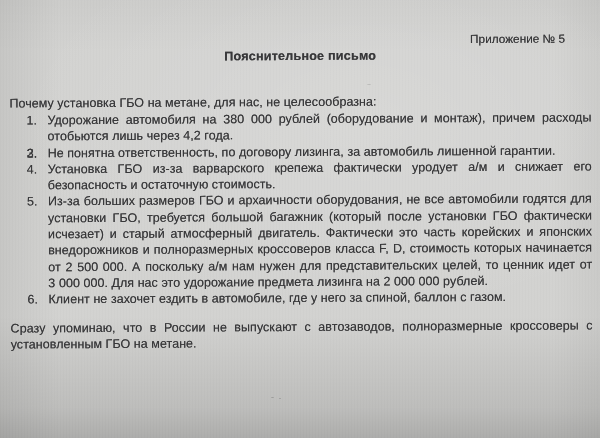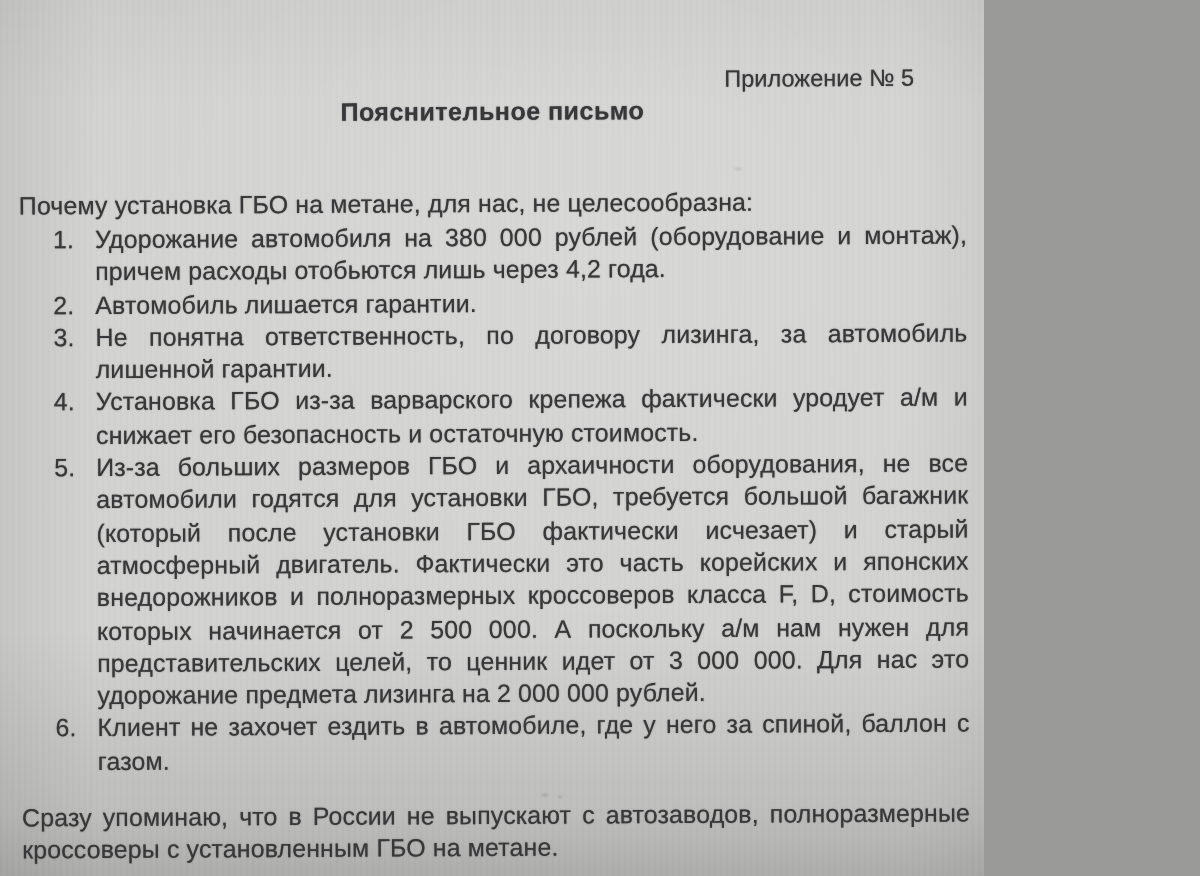--- a/index.html
+++ b/index.html
@@ -6,21 +6,21 @@
     --paper:#d2d2d0;
     --ink:#38383a;
   }
   html,body{margin:0;padding:0;}
   body{
     width:600px;height:438px;overflow:hidden;
     font-family:"Liberation Sans","DejaVu Sans",sans-serif;
     background:#9a9a98;
   }
   .paper{
-    position:relative;width:492px;height:438px;overflow:hidden;
+    position:relative;width:600px;height:438px;overflow:hidden;
     background:
       repeating-linear-gradient(90deg, rgba(0,0,0,0.012) 0 1px, rgba(255,255,255,0.01) 1px 3px),
       radial-gradient(ellipse 90% 70% at 60% 28%, rgba(255,255,255,0.14), rgba(255,255,255,0) 65%),
       linear-gradient(to bottom, rgba(0,0,0,0.03) 0, rgba(0,0,0,0) 12%, rgba(0,0,0,0) 72%, rgba(0,0,0,0.10) 93%, rgba(0,0,0,0.18) 100%),
       linear-gradient(to right, rgba(0,0,0,0.06) 0, rgba(0,0,0,0) 10%, rgba(0,0,0,0) 92%, rgba(0,0,0,0.04) 100%),
       var(--paper);
   }
   .content{
     position:absolute;inset:0;
     padding:0 8px 0 10px;
@@ -86,21 +86,20 @@
 
     <div class="intro">Почему установка ГБО на метане, для нас,  не целесообразна:</div>
 
     <ol class="points">
       <li>
         <span class="num">1.</span>
         <span>Удорожание автомобиля  на 380&nbsp;000 рублей (оборудование и монтаж), причем расходы отобьются лишь через 4,2 года.</span>
       </li>
       <li>
         <span class="num">2.</span>
-        <span>Автомобиль лишается гарантии.</span>
       </li>
       <li>
         <span class="num">3.</span>
         <span>Не понятна ответственность, по договору лизинга, за автомобиль лишенной гарантии.</span>
       </li>
       <li>
         <span class="num">4.</span>
         <span>Установка ГБО из-за варварского крепежа фактически уродует а/м и снижает его безопасность и остаточную стоимость.</span>
       </li>
       <li>

